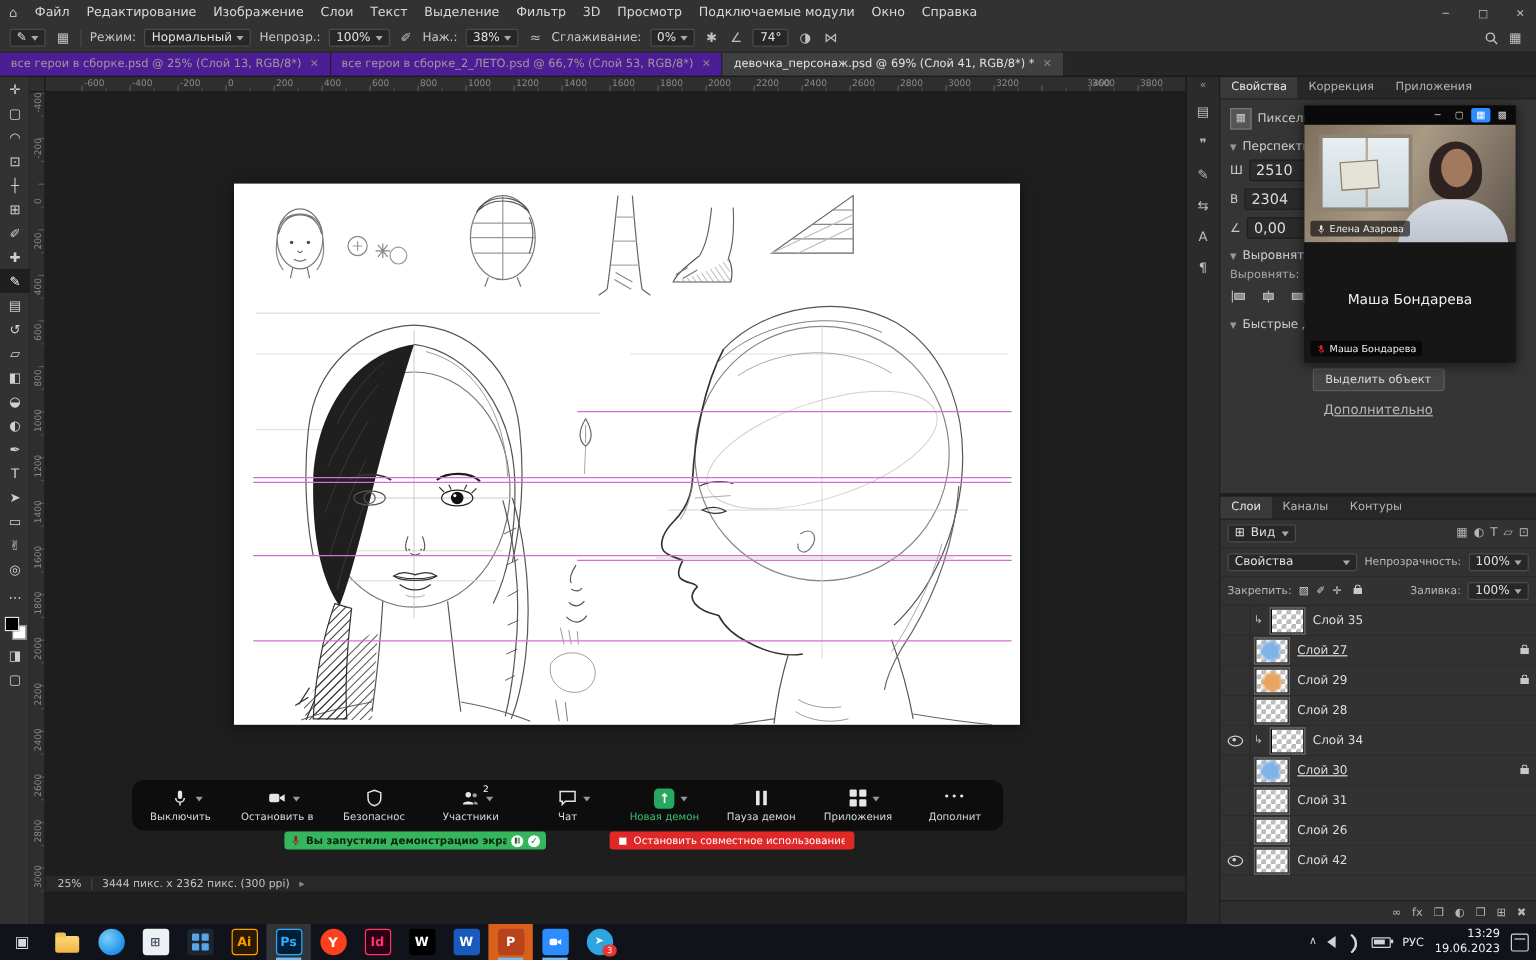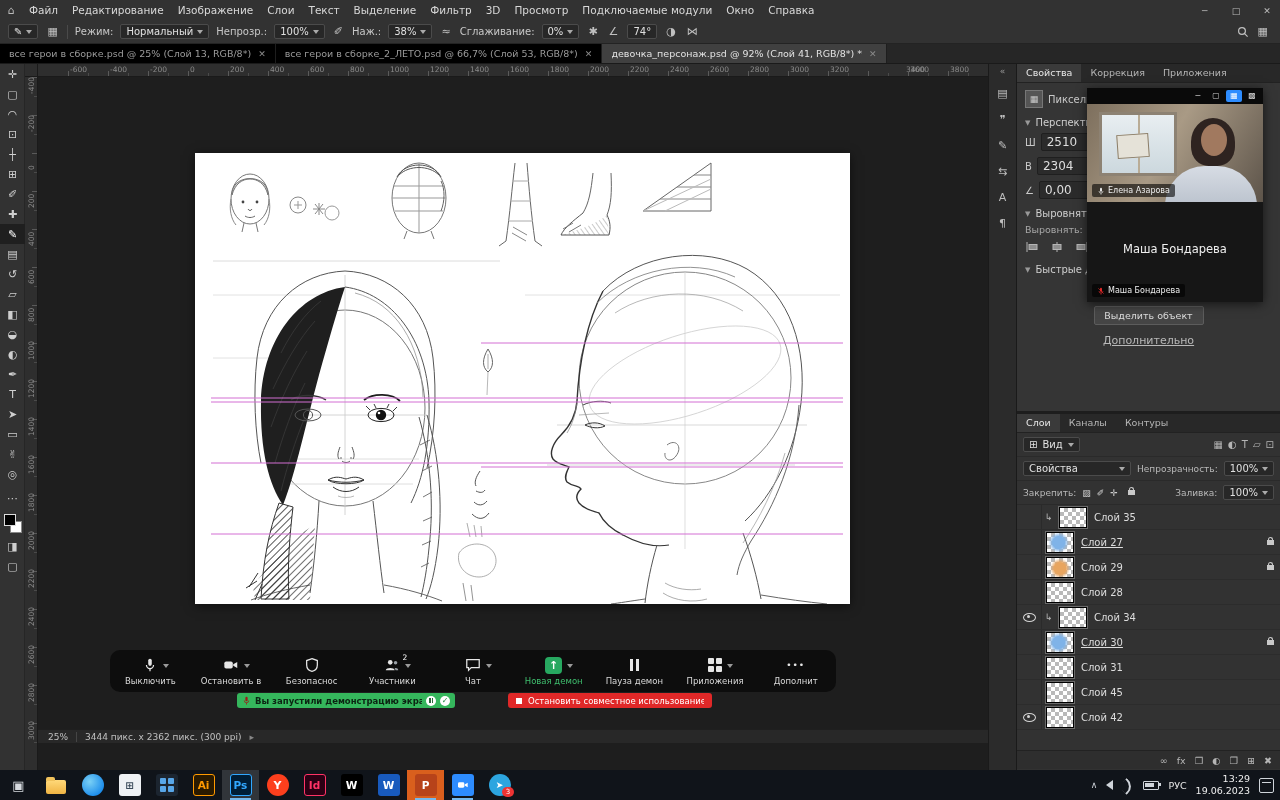--- a/index.html
+++ b/index.html
@@ -17,21 +17,21 @@
   .obar{left:0;top:20px;width:1280px;height:24px;background:#323232;border-bottom:1px solid #232323;
         display:flex;align-items:center;gap:7px;padding-left:8px;font-size:10px;color:#c8c8c8;z-index:20}
   .field{background:#272727;border:1px solid #4b4b4b;border-radius:2px;padding:1px 5px;font-size:10px;color:#e0e0e0;
          display:inline-flex;align-items:center;gap:4px;white-space:nowrap}
   .caret{width:0;height:0;border:3px solid transparent;border-top:4px solid #aaa;margin-top:4px}
   .oicon{font-size:11px;color:#c0c0c0;padding:0 2px}
   .odiv{width:1px;height:14px;background:#4a4a4a}
 
   
   #tabsbar{left:0;top:44px;width:1280px;height:20px;background:#262626;border-bottom:1px solid #1a1a1a;display:flex;z-index:20}
-  .dtab{display:flex;align-items:center;gap:7px;padding:0 9px;font-size:9.5px;background:#000000;color:#9b9b9b;
+  .dtab{display:flex;align-items:center;gap:7px;padding:0 9px;font-size:9.5px;background:#4c1d95;color:#9b9b9b;
         border-right:1px solid #1e1e1e;white-space:nowrap}
   .dtab.active{background:#404040;color:#e2e2e2}
   .dtab .x{color:#8a8a8a;font-size:9px}
 
   
   #toolcol{left:0;top:64px;width:25px;height:706px;background:#323232;border-right:1px solid #262626;z-index:15}
   .tool{width:25px;height:20px;display:flex;align-items:center;justify-content:center;font-size:11px;color:#cfcfcf}
   .tool.selected{background:#1f1f1f;color:#fff}
   #swatches{position:relative;width:25px;height:24px;margin-top:4px}
   #swatches .bg{position:absolute;left:10px;top:9px;width:10px;height:10px;background:#fff;border:1px solid #888}
@@ -237,21 +237,21 @@
   <div class="abs" id="tabsbar">
       <div class="dtab">
         <span>все герои в сборке.psd @ 25% (Слой 13, RGB/8*)</span>
         <span class="x">✕</span>
       </div>
       <div class="dtab">
         <span>все герои в сборке_2_ЛЕТО.psd @ 66,7% (Слой 53, RGB/8*)</span>
         <span class="x">✕</span>
       </div>
       <div class="dtab active">
-        <span>девочка_персонаж.psd @ 92% (Слой 41, RGB/8*) *</span>
+        <span>девочка_персонаж.psd @ 69% (Слой 41, RGB/8*) *</span>
         <span class="x">✕</span>
       </div>
     </div>
 
   <div class="abs" id="toolcol">
       <div class="tool">✛</div>
       <div class="tool">▢</div>
       <div class="tool">◠</div>
       <div class="tool">⊡</div>
       <div class="tool">┼</div>
@@ -702,21 +702,21 @@
             <span class="lockicon"></span>
           </div>
           <div class="lrow">
             <div class="eyecell"></div>
             <span class="thumb"></span>
             <span class="lname">Слой 31</span>
           </div>
           <div class="lrow">
             <div class="eyecell"></div>
             <span class="thumb"></span>
-            <span class="lname">Слой 45</span>
+            <span class="lname">Слой 26</span>
           </div>
           <div class="lrow">
             <div class="eyecell">
               <span class="eye"></span>
             </div>
             <span class="thumb"></span>
             <span class="lname">Слой 42</span>
           </div>
         </div>
       <div class="pbottom" id="layerbottom">

